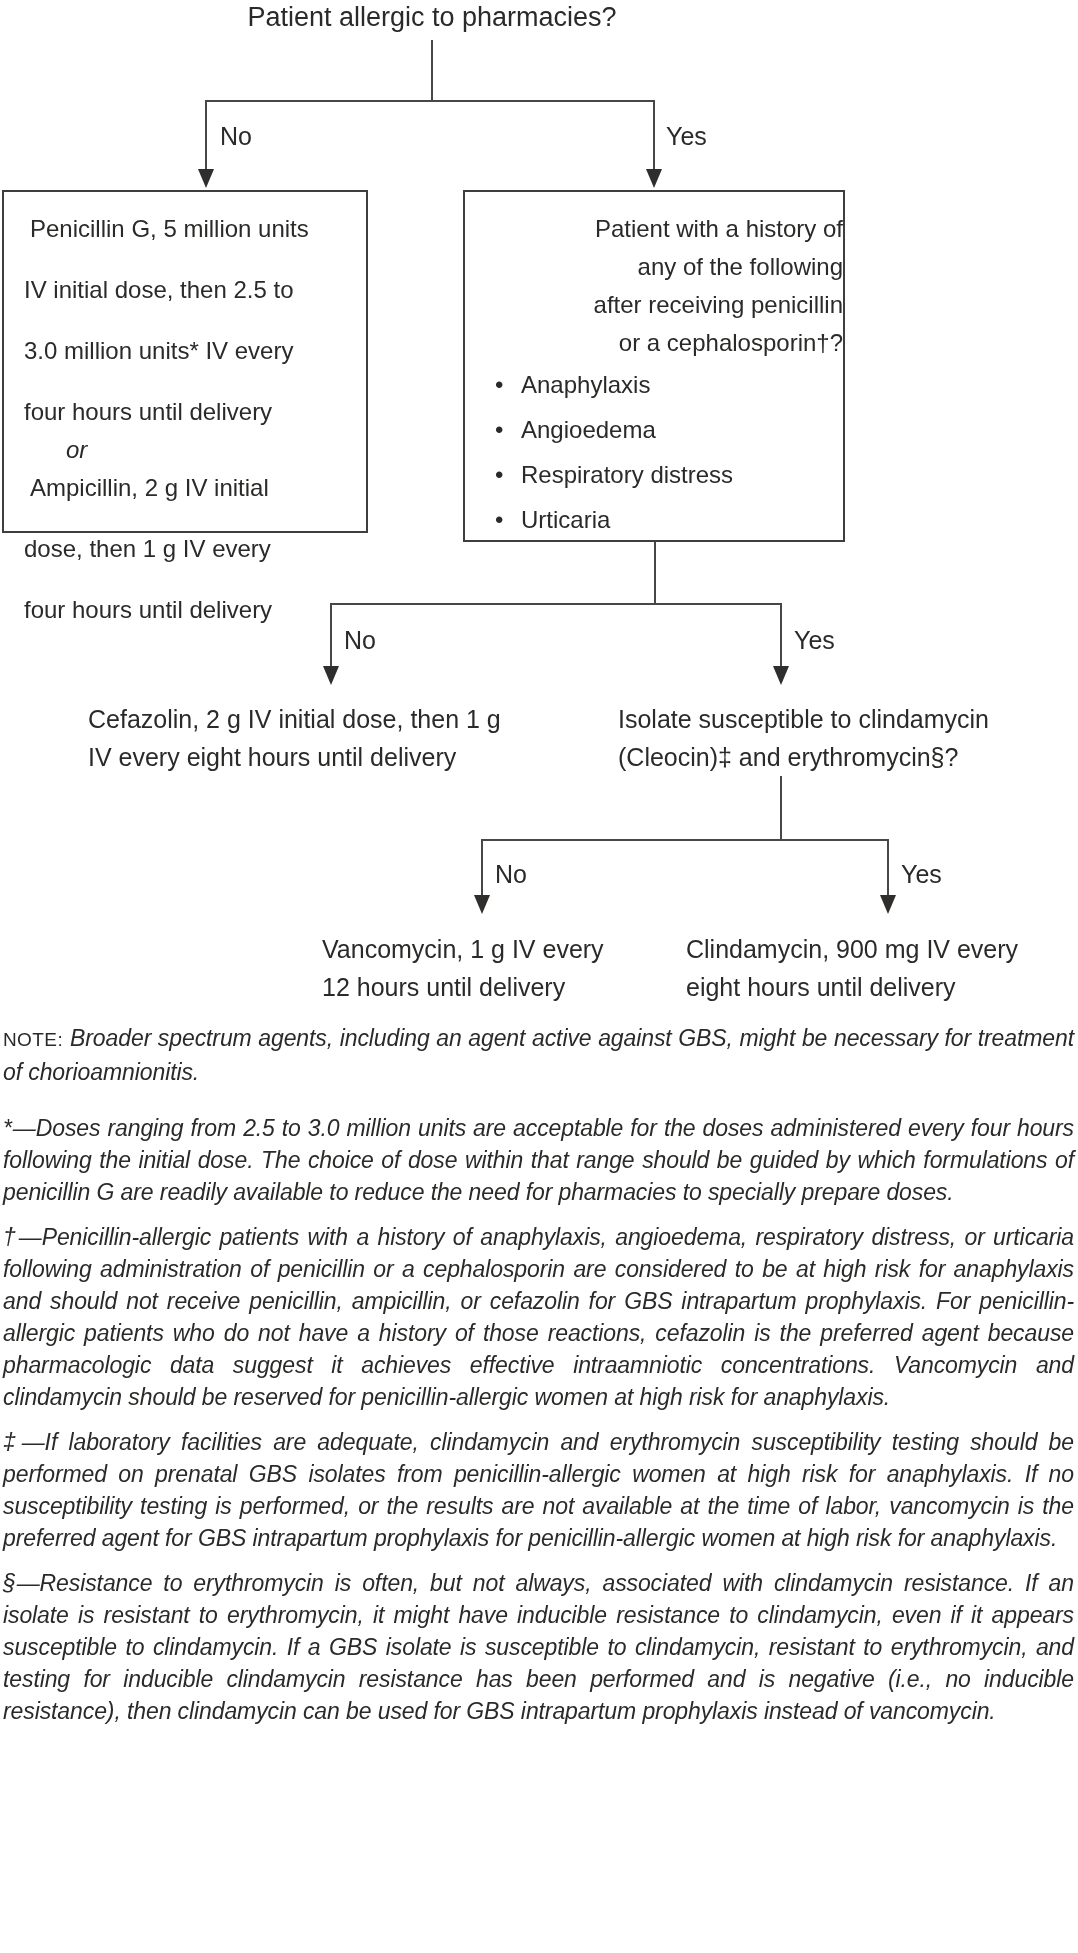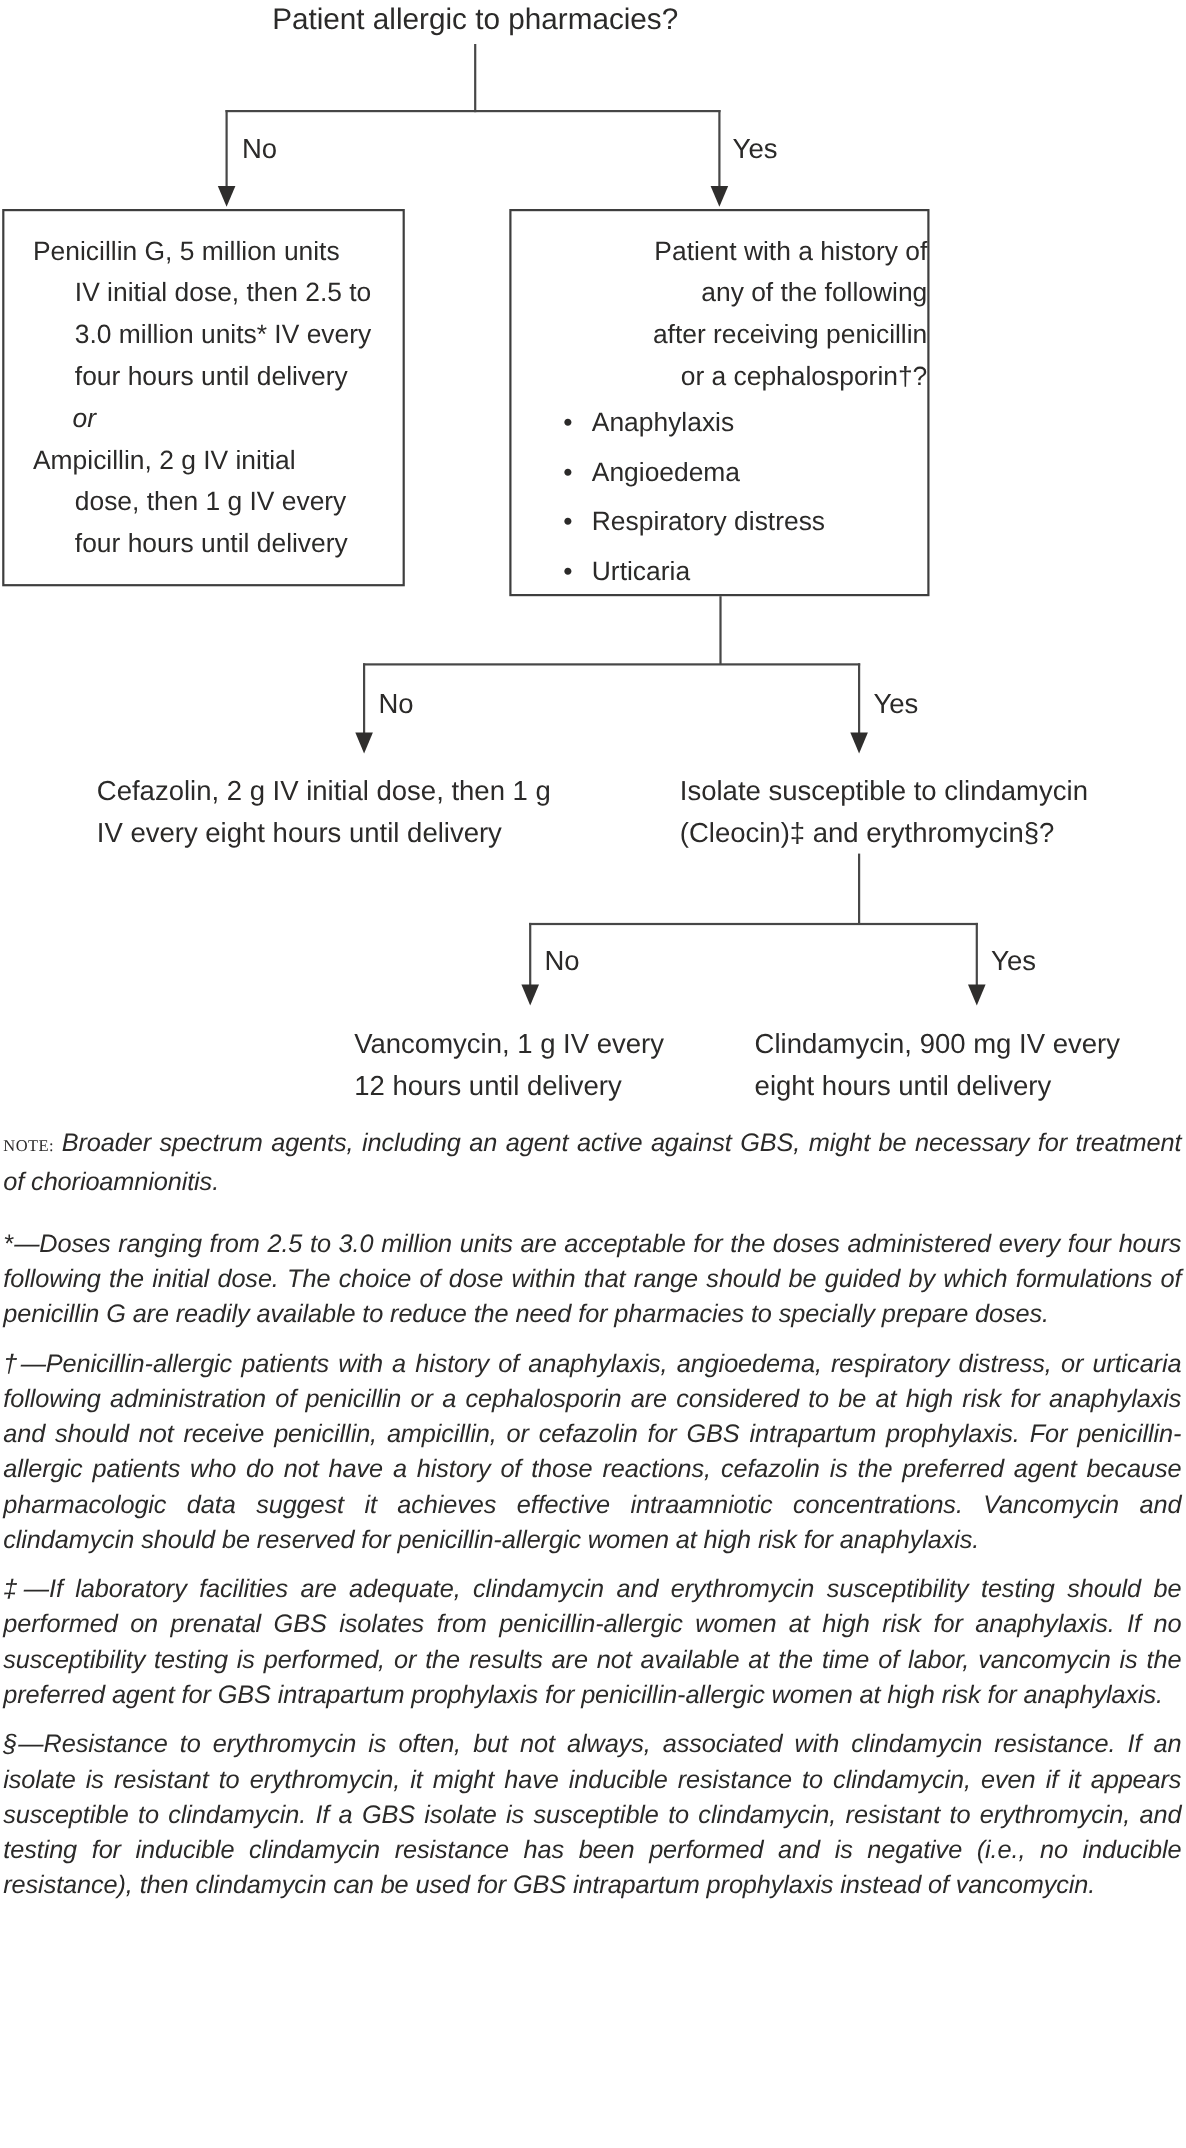--- a/index.html
+++ b/index.html
@@ -14,35 +14,35 @@
   .hline { height:2px; }
   .arrow {
     position:absolute; width:0; height:0;
     border-left:8px solid transparent; border-right:8px solid transparent;
     border-top:19px solid #2f2e2d;
   }
   .lbl { position:absolute; font-size:25px; white-space:nowrap; }
   .box { position:absolute; border:2px solid #3e3e3e; background:#fff; font-size:24px; box-sizing:border-box; }
   .box-inner { padding-top:18px; }
   .bl { line-height:38px; padding-left:26px; white-space:nowrap; }
-  .bl.ind { padding-left:64px; }
+  .bl.ind { padding-left:20px;margin-top:23px; }
   .bl.or { padding-left:62px; font-style:italic; }
   .rl { line-height:38px; padding-left:28px; white-space:nowrap;text-align:right; }
   .rl.ind { padding-left:54px; }
-  .bullet-line { position:relative; line-height:45px; padding-left:56px; white-space:nowrap;margin-left:17px; }
+  .bullet-line { position:relative; line-height:45px; padding-left:56px; white-space:nowrap; }
   .bullet-line::before { content:"\2022"; position:absolute; left:30px; }
   .leaf { position:absolute; font-size:25px; line-height:38px; white-space:nowrap; }
   .fns {
     position:absolute; left:3px; top:1022px; width:1071px;
     font-size:23px; font-style:italic; line-height:32px;
     text-align:justify; letter-spacing:-0.1px;
   }
   .fn { margin:0 0 13px 0; }
   .fn-note { margin-bottom:24px; }
-  .sc { font-style:normal; font-size:15px; letter-spacing:0.4px; margin-right:7px;font-family:Liberation Serif, serif; }
+  .sc { font-style:normal; font-size:19px; letter-spacing:0.4px; margin-right:7px; }
   .marker { margin-right:1px; }
 </style>
 </head>
 <body>
 
 <div id="figure">
 
   <div class="title" style="left:132px; top:2px; width:600px;">Patient allergic to pharmacies?</div>
 
   <div class="vline" style="left:431px; top:40px; height:62px;"></div>

